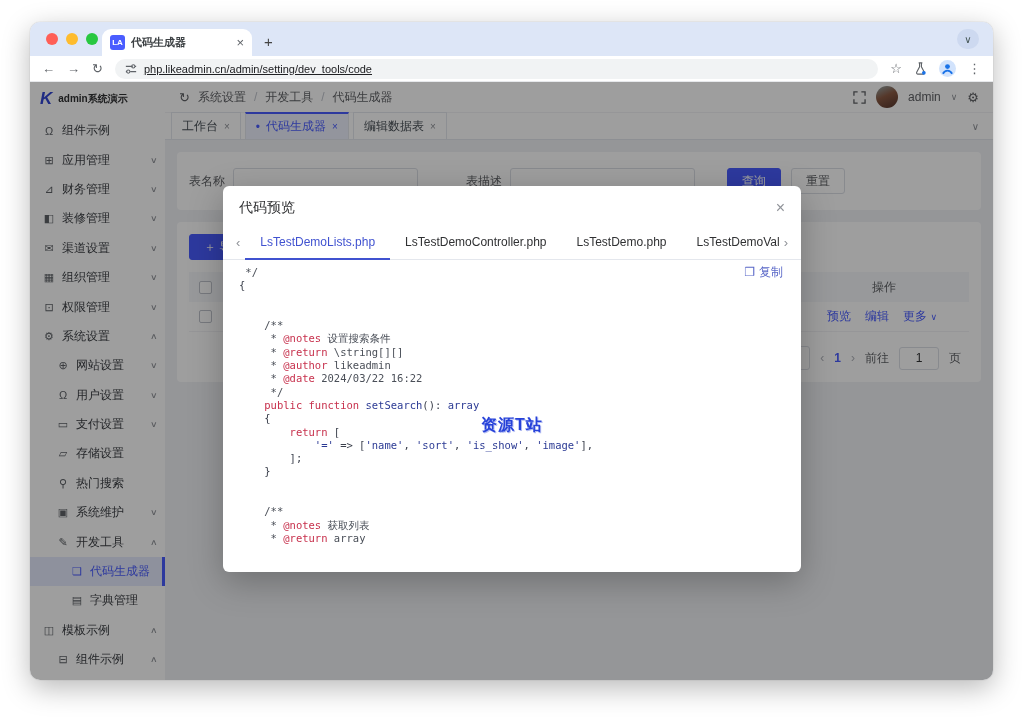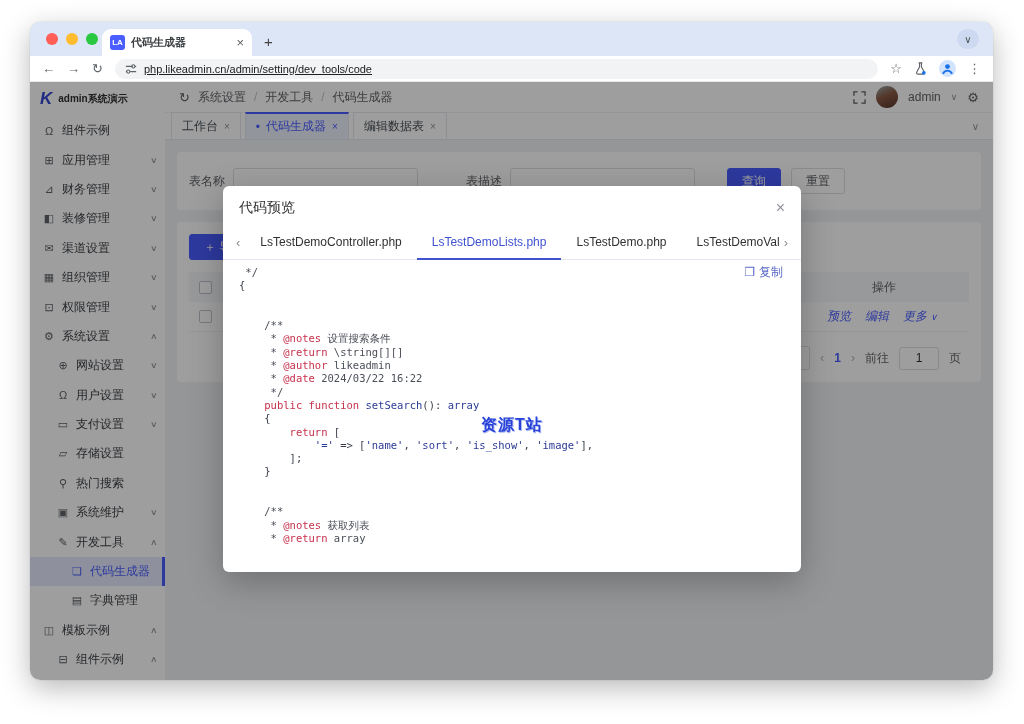--- a/index.html
+++ b/index.html
@@ -72,21 +72,21 @@
   .btn-primary { background:#4a5dff; color:#fff; border:1px solid #4a5dff; }
   .btn-plain { background:#fff; color:#606266; border:1px solid #dcdfe6; margin-left:10px; }
   .ml24 { margin-left:24px; }
 
   .table-card { background:#fff; border-radius:4px; margin-top:12px; padding:12px; }
   .thead { margin-top:12px; height:30px; background:#f5f7fa; display:flex; align-items:center; padding:0 10px;
            font-size:12px; color:#606266; }
   .cbx { width:13px; height:13px; border:1px solid #c0c4cc; border-radius:2px; background:#fff; flex-shrink:0; }
   .op-head { margin-left:auto; margin-right:63px; }
   .trow { height:30px; display:flex; align-items:center; padding:0 10px; border-bottom:1px solid #f2f3f5; font-size:12px; }
-  .row-links { margin-left:auto; margin-right:22px; display:flex; gap:14px; color:#4a5dff;font-style:italic; }
+  .row-links { margin-left:auto; margin-right:22px; display:flex; gap:14px; color:#4a5dff; }
   .pager { display:flex; align-items:center; justify-content:flex-end; gap:10px; margin-top:14px; font-size:12px; color:#606266; padding-right:8px; }
   .psel { width:78px; height:24px; border:1px solid #dcdfe6; border-radius:3px; background:#fff; }
   .pnum { color:#4a5dff; font-weight:bold; }
   .parrow { color:#b0b3ba; font-size:12px; }
   .goto-inp { width:40px; height:23px; border:1px solid #dcdfe6; border-radius:3px; text-align:center; font-size:12px; color:#303133; background:#fff; font-family:"Liberation Sans",sans-serif;}
 
   
   .modal { position:absolute; left:193px; top:164px; width:578px; height:386px; background:#fff; border-radius:6px;
            box-shadow:0 10px 34px rgba(0,0,0,.26); z-index:10; overflow:hidden; }
   .modal-head { display:flex; align-items:center; justify-content:space-between; padding:13px 16px 9px; }
@@ -331,22 +331,22 @@
   <div class="overlay"></div>
 
   <div class="modal">
     <div class="modal-head">
       <span class="modal-title">代码预览</span>
       <span class="modal-close">×</span>
     </div>
     <div class="ftabs">
       <span class="farrow">‹</span>
       <div id="file-tab-list" style="display:flex;flex:1;overflow:hidden;">
+          <div class="ftab active">LsTestDemoLists.php</div>
           <div class="ftab">LsTestDemoController.php</div>
-          <div class="ftab active">LsTestDemoLists.php</div>
           <div class="ftab">LsTestDemo.php</div>
           <div class="ftab">LsTestDemoValidate.php</div>
         </div>
       <span class="farrow">›</span>
     </div>
     <div class="codewrap">
       <span class="copy-link">
         <span>❐</span>
         <span>复制</span>
       </span>

